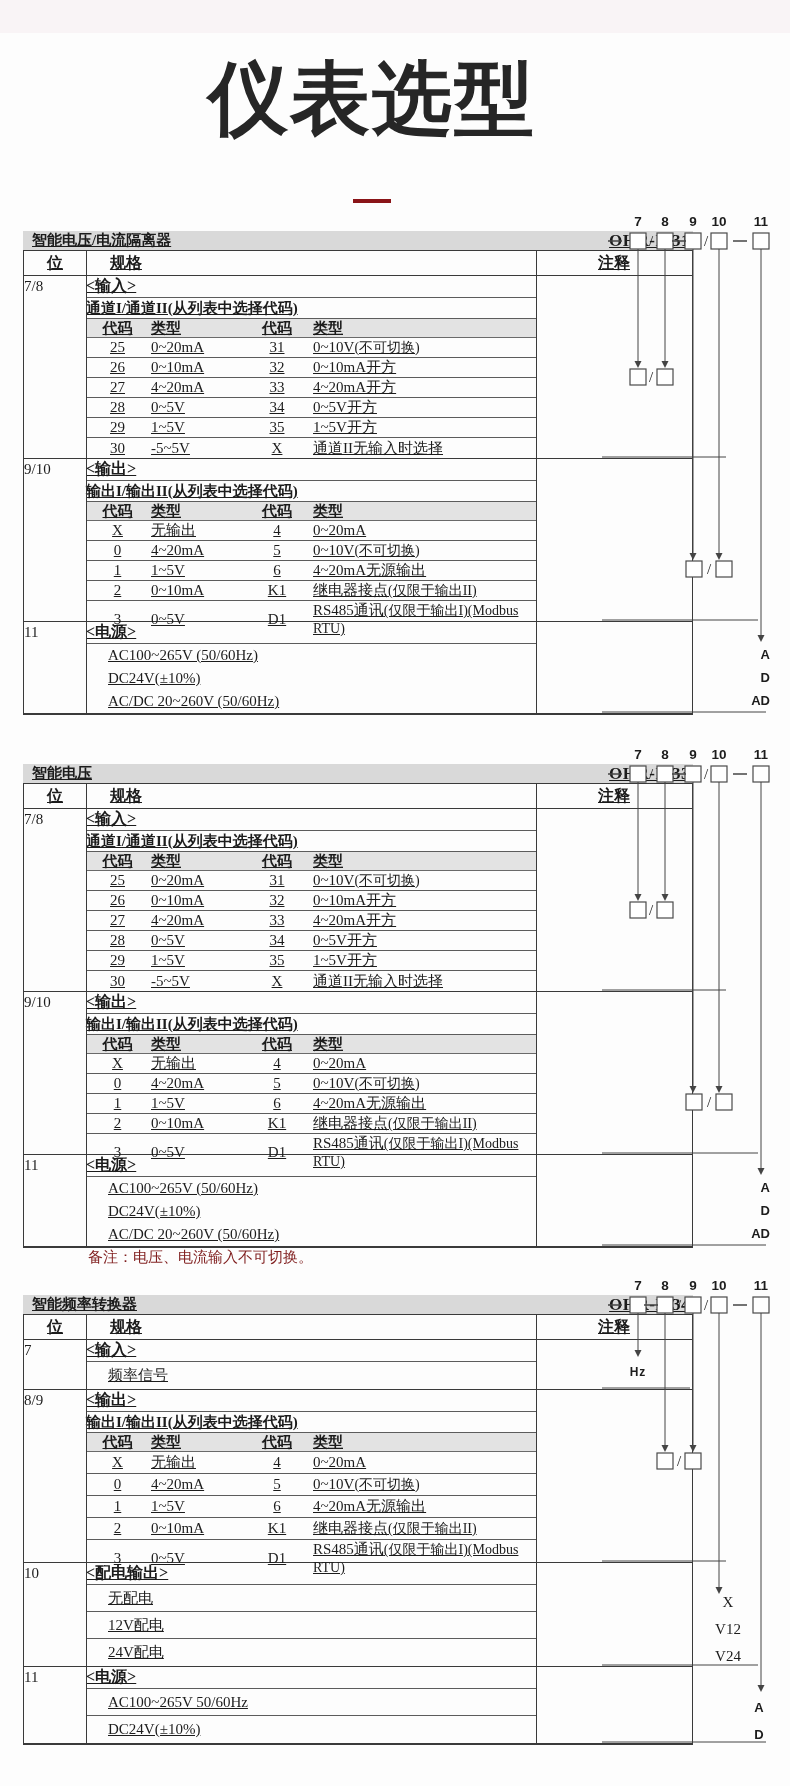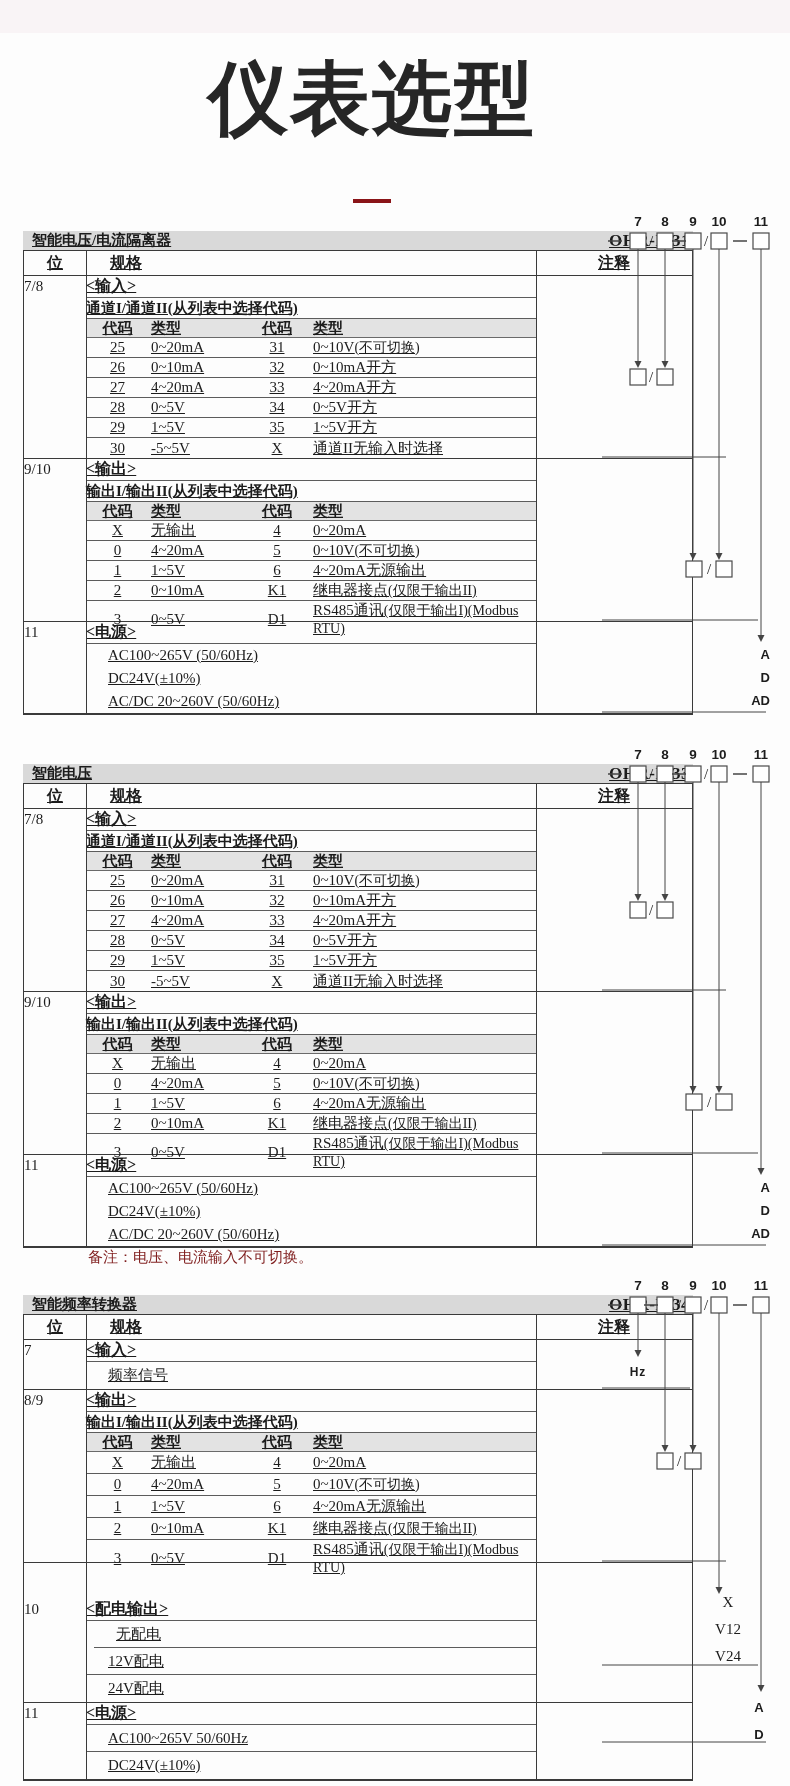--- a/index.html
+++ b/index.html
@@ -343,22 +343,22 @@
                 <span class="c-code">3</span>
                 <span class="c-type wrap-sm">0~5V</span>
                 <span class="c-code">D1</span>
                 <span class="c-type wrap-sm">RS485通讯<span class="sm">(仅限于输出I)</span><span class="sm">(Modbus RTU)</span></span>
               </div>
             </div>
           </div>
           <div class="sec" style="height: 104px;">
             <div class="poslabel">10</div>
             <div class="rows">
-              <div class="row title-row" style="height: 22px; margin-top: 36px;">&lt;配电输出&gt;</div>
-              <div class="row plain-row" style="height: 27px; margin-left: 8px;">无配电</div>
+              <div class="row title-row" style="height: 22px;">&lt;配电输出&gt;</div>
+              <div class="row plain-row" style="height: 27px;">无配电</div>
               <div class="row plain-row" style="height: 27px;">12V配电</div>
               <div class="row plain-row" style="height: 27px;">24V配电</div>
             </div>
           </div>
           <div class="sec" style="height: 77px;">
             <div class="poslabel">11</div>
             <div class="rows">
               <div class="row title-row" style="height: 22px;">&lt;电源&gt;</div>
               <div class="row plain-row" style="height: 27px;">AC100~265V 50/60Hz</div>
               <div class="row plain-row" style="height: 27px;">DC24V(±10%)</div>

